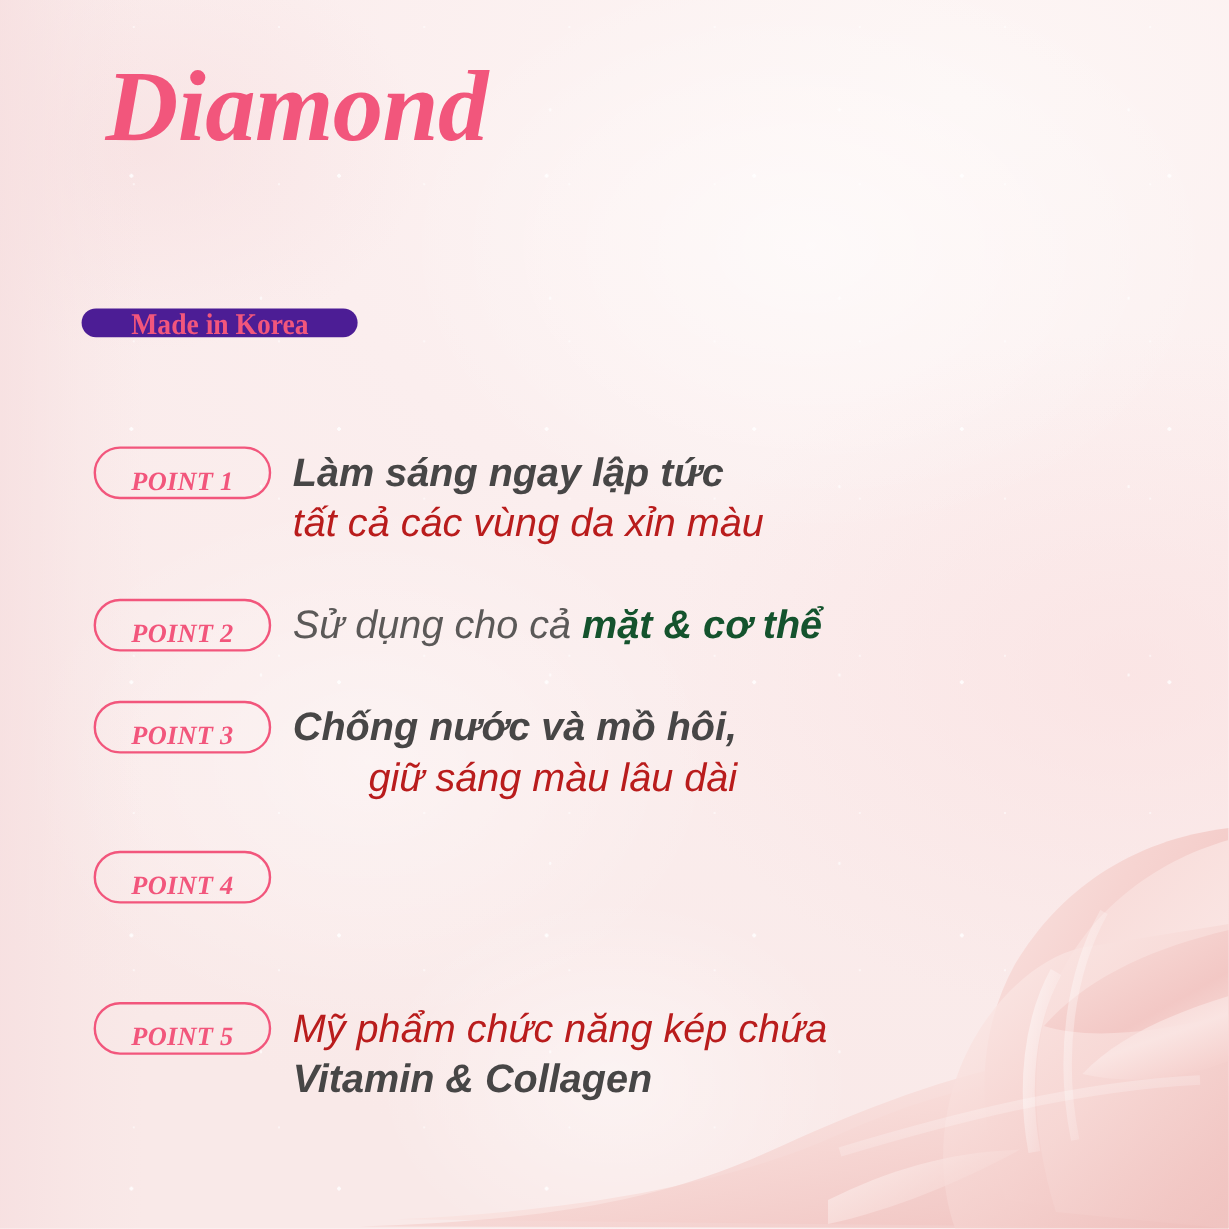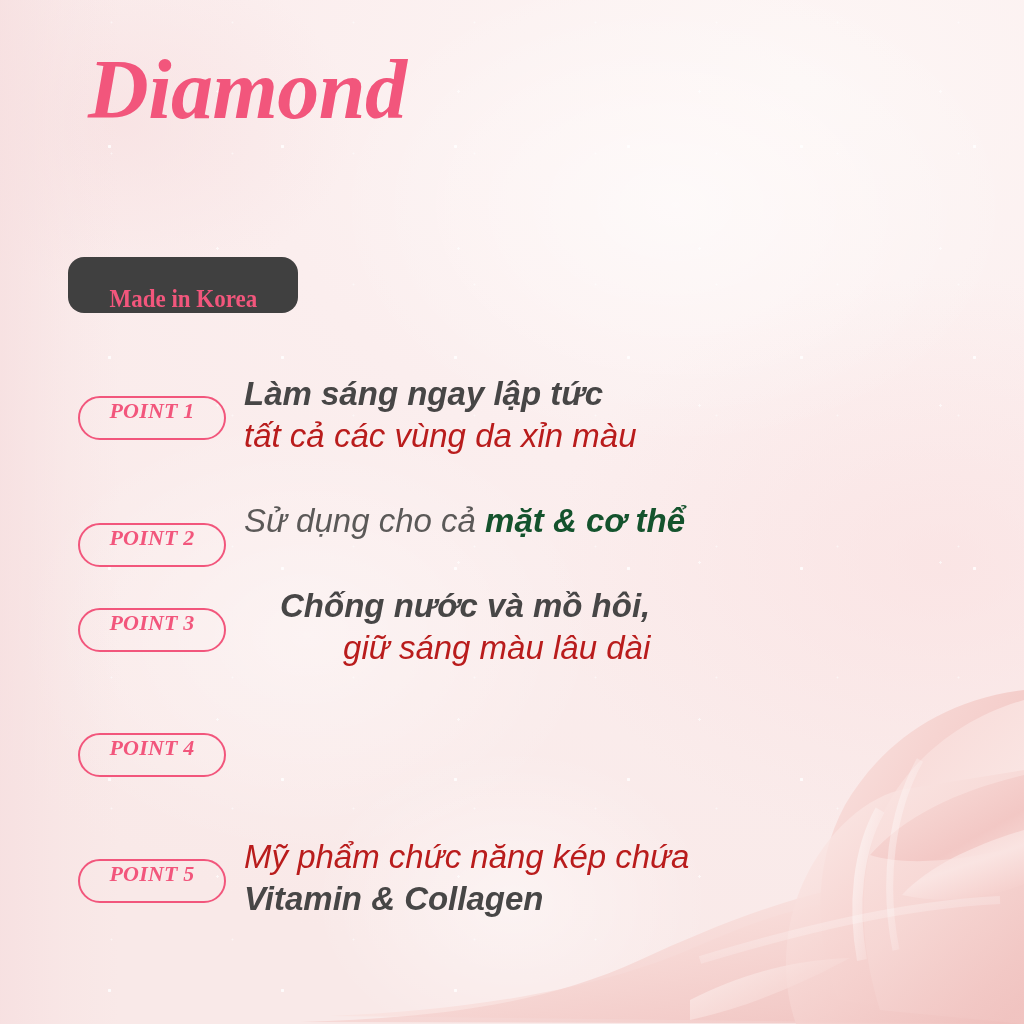--- a/index.html
+++ b/index.html
@@ -82,25 +82,25 @@
     line-height: 96px;
     margin-top: 6px;
   }
 
   
   .made-badge {
     position: absolute;
     left: 68px;
     top: 257px;
     width: 230px;
-    height: 56px;
-    background: #404040;
+    height: 24px;
+    background: #4c1d95;
     border-radius: 16px;
     display: flex;
-    align-items: flex-end;
+    align-items: flex-start;
     justify-content: center;
   }
   .made-badge-label {
     font-family: "Liberation Serif", "DejaVu Serif", serif;
     font-weight: 700;
     font-size: 25px;
     color: #f2567c;
     letter-spacing: 0px;
     transform: scaleX(0.92);
     white-space: nowrap;
@@ -117,24 +117,23 @@
     display: flex;
     align-items: flex-start;
   }
   .point-badge {
     flex: 0 0 auto;
     width: 148px;
     height: 44px;
     border: 2.5px solid #f2567c;
     border-radius: 24px;
     display: flex;
-    align-items: flex-start;
+    align-items: flex-end;
     justify-content: center;
     box-sizing: border-box;
-    margin-top: 24px;
   }
   .point-badge-label {
     font-family: "Liberation Serif", "DejaVu Serif", serif;
     font-style: italic;
     font-weight: 700;
     font-size: 22px;
     color: #f2567c;
     letter-spacing: 0.2px;
     white-space: nowrap;
   }
@@ -150,21 +149,21 @@
     font-style: italic;
   }
   .ptline.strong { font-weight: 700; color: #474646; }
   .ptline.light  { font-weight: 400; color: #b91c1c; text-align: right; }
   .ptline .bold  { font-weight: 700; color: #14532d; }
   .ptline .reg   { font-weight: 400; color: #5b5958; }
 
   
   #point-row-1 { top: 372px; }
   #point-row-2 { top: 499px; }
-  #point-row-3 { top: 584px; gap: 36px; }
+  #point-row-3 { top: 584px; }
   #point-row-4 { top: 709px; }
   #point-row-5 { top: 835px; }
 </style>
 </head>
 <body>
 
 <div id="poster">
 
   <div class="bg-base"></div>
   <div class="bg-cloud-a"></div>

